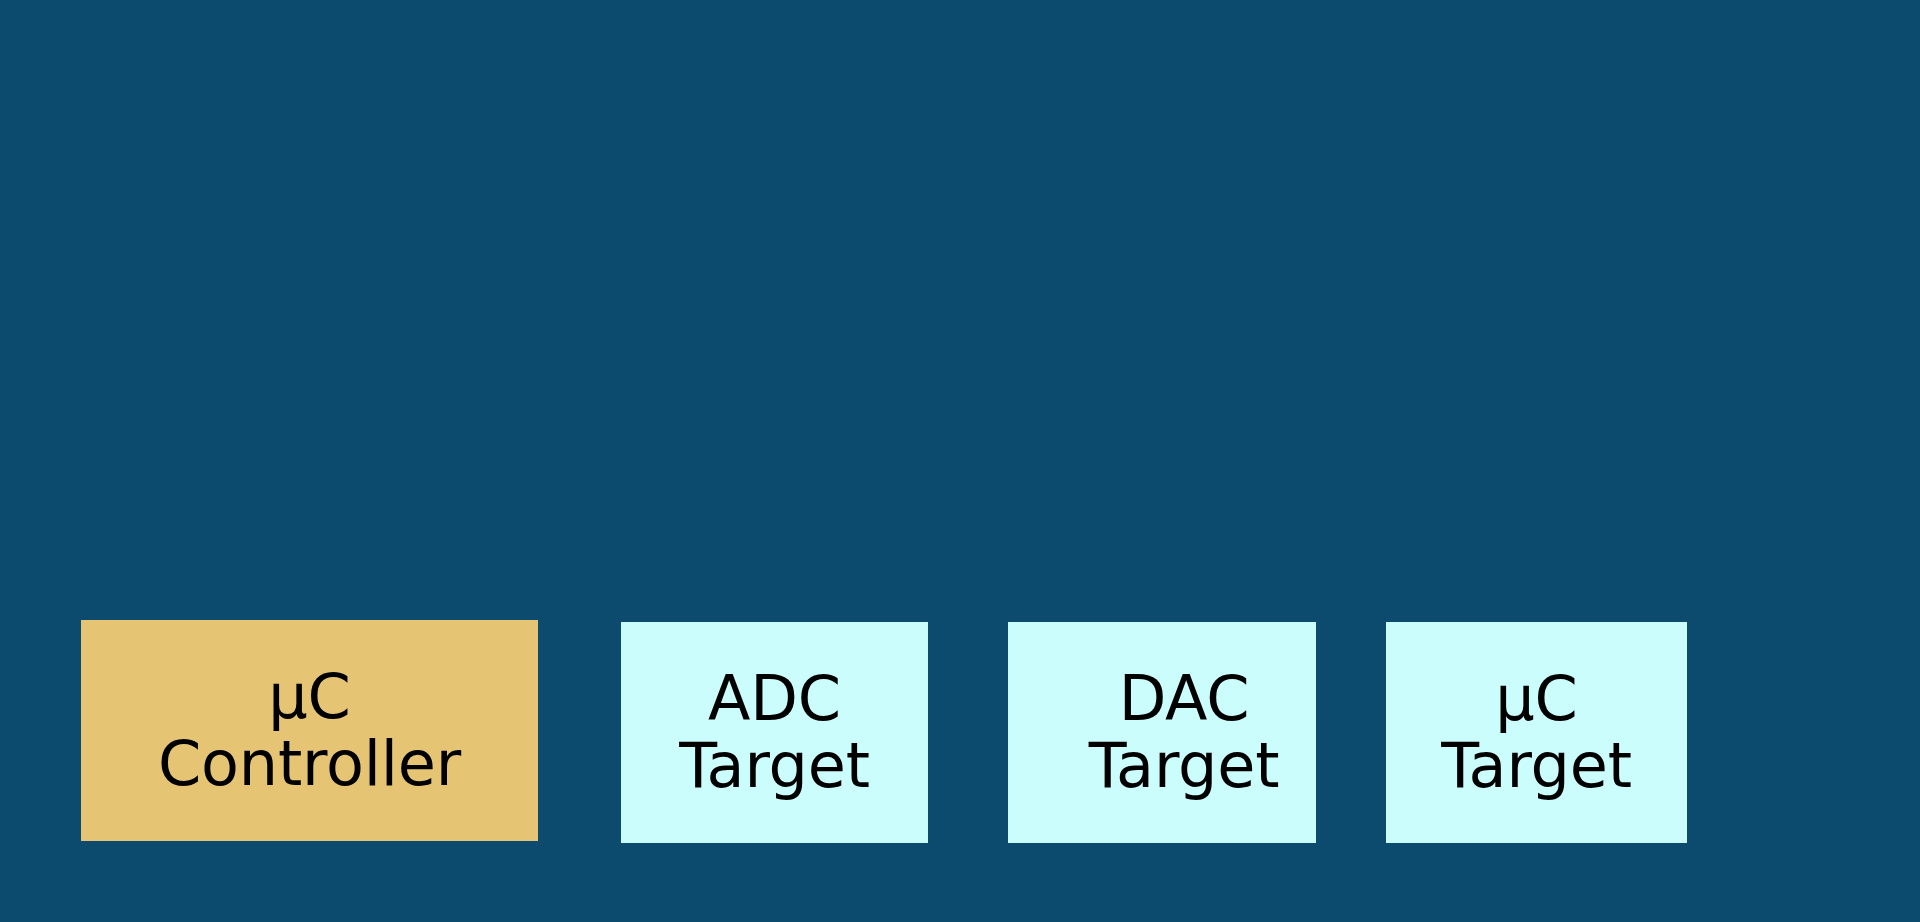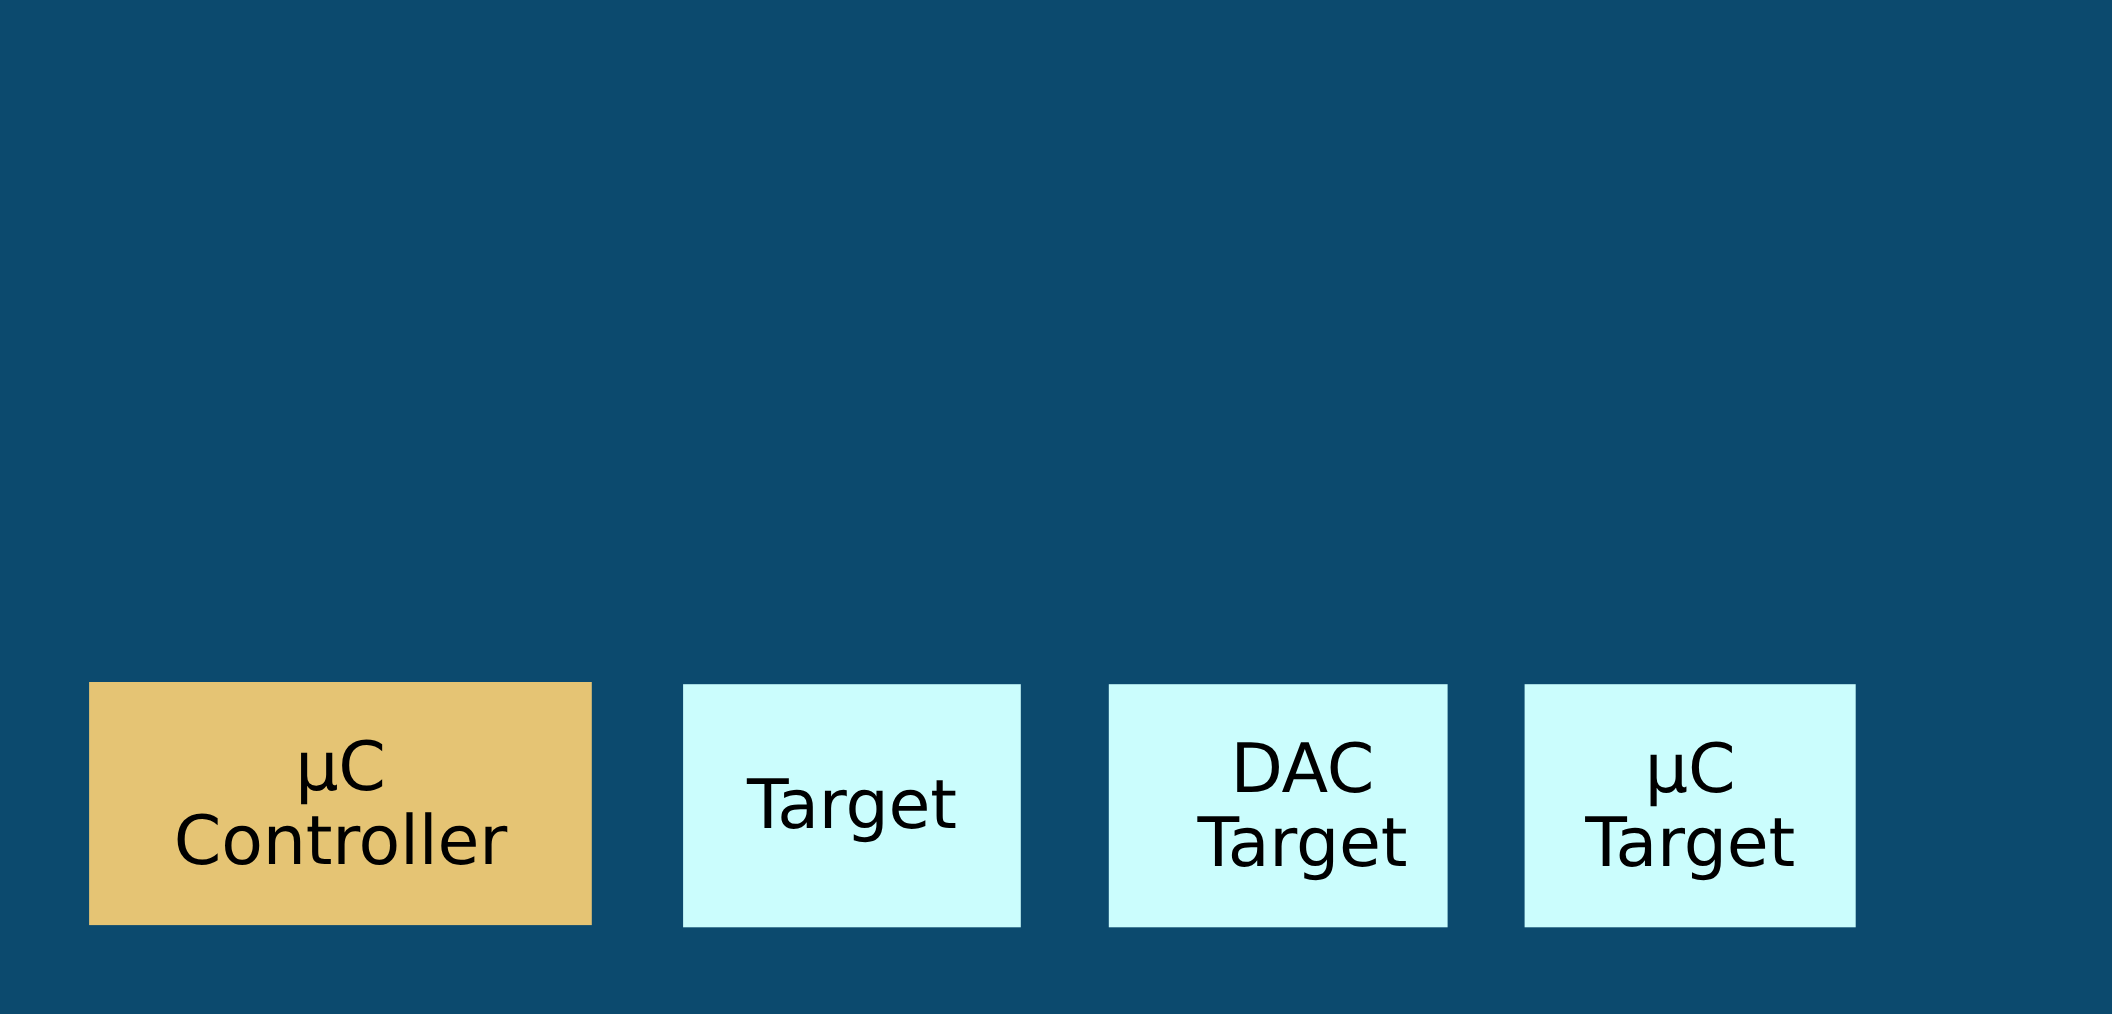--- a/index.html
+++ b/index.html
@@ -58,20 +58,21 @@
 <body>
 
 <div id="canvas" style="width: 1920px; height: 922px; background: #0c4a6e;">
 
   <div class="node" id="node-mcu-controller" style="background: rgb(229, 196, 116);">
     <span class="line">µC</span>
     <span class="line">Controller</span>
   </div>
 
   <div class="node" id="node-adc-target" style="background: rgb(203, 253, 253);">
+    <span class="line">ADC</span>
     <span class="line">Target</span>
   </div>
 
   <div class="node" id="node-dac-target" style="background: rgb(203, 253, 253);">
     <span class="line">DAC</span>
     <span class="line">Target</span>
   </div>
 
   <div class="node" id="node-mcu-target" style="background: rgb(203, 253, 253);">
     <span class="line">µC</span>

